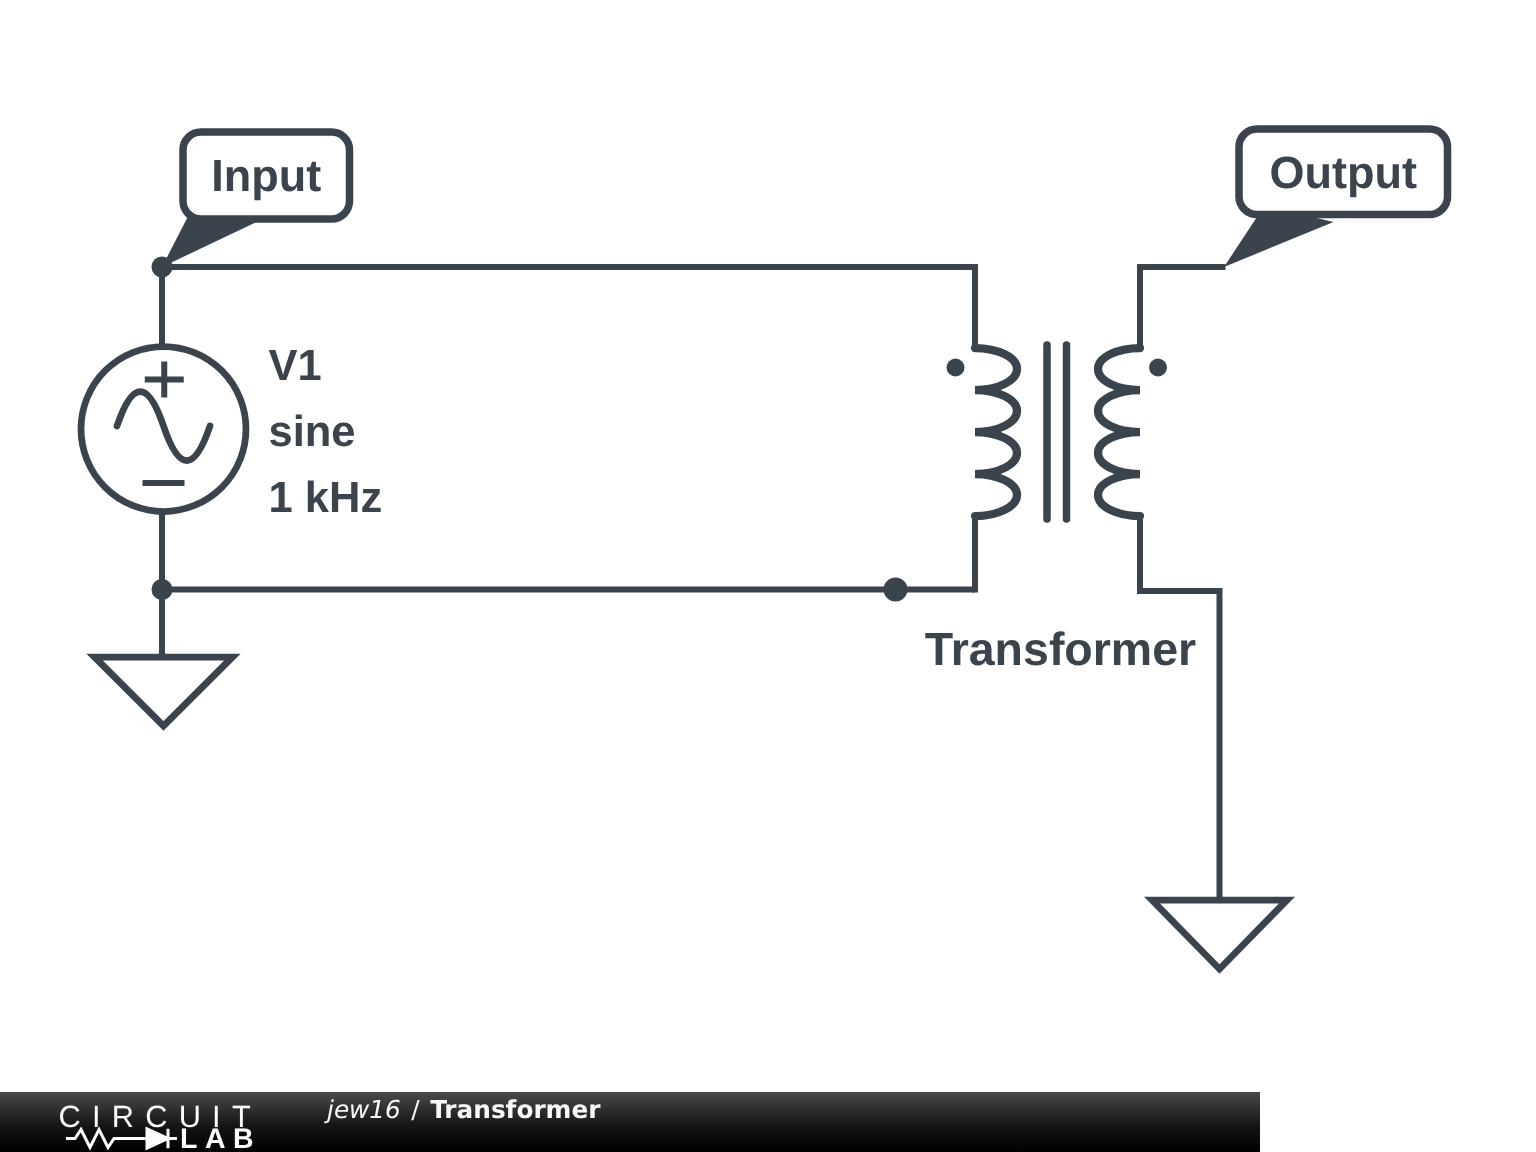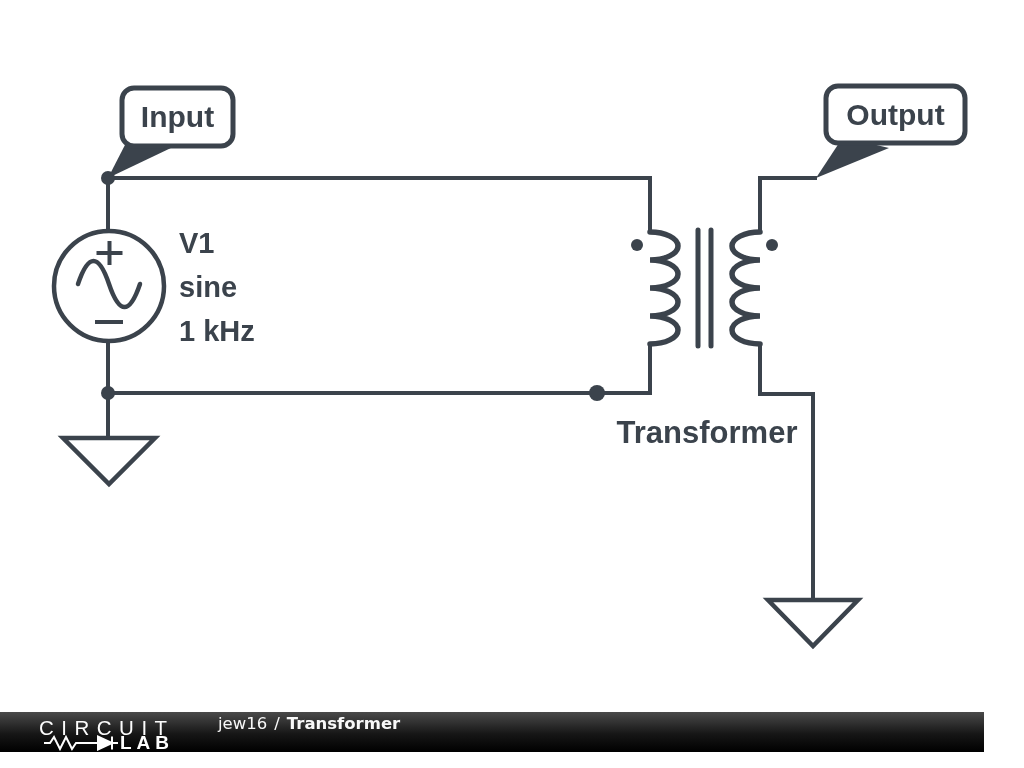--- a/index.html
+++ b/index.html
@@ -8,36 +8,36 @@
     width: 1024px;
     height: 768px;
     background: #ffffff;
     overflow: hidden;
     font-family: "Liberation Sans", sans-serif;
   }
   .schematic-svg { position: absolute; left: 0; top: 0; }
 
   .footer {
     position: absolute;
-    left: 0; bottom: 16px;
-    width: 984px; height: 40px;
+    left: 0; bottom: 0;
+    width: 840px; height: 40px;
     background: linear-gradient(180deg, #4a4a4a 0%, #161616 55%, #000 100%);
   }
   .logo-svg { position: absolute; left: 36px; top: 3px; }
   .credit {
     position: absolute;
     left: 218px; top: 3px;
     color: #f8f8f8;
     font-family: "DejaVu Sans", sans-serif;
     font-size: 16.5px;
     line-height: 18px;
     white-space: nowrap;
   }
   .credit-line1 { display: flex; gap: 7px; align-items: baseline; }
-  .credit-author { }
+  .credit-author { font-style: italic; }
   .credit-title { font-weight: bold; }
 
   .sch-label {
     font-family: "Liberation Sans", sans-serif;
     font-weight: bold;
     fill: #3b434c;
   }
   .logo-text-top {
     font-family: "Liberation Sans", sans-serif;
     font-weight: normal;

